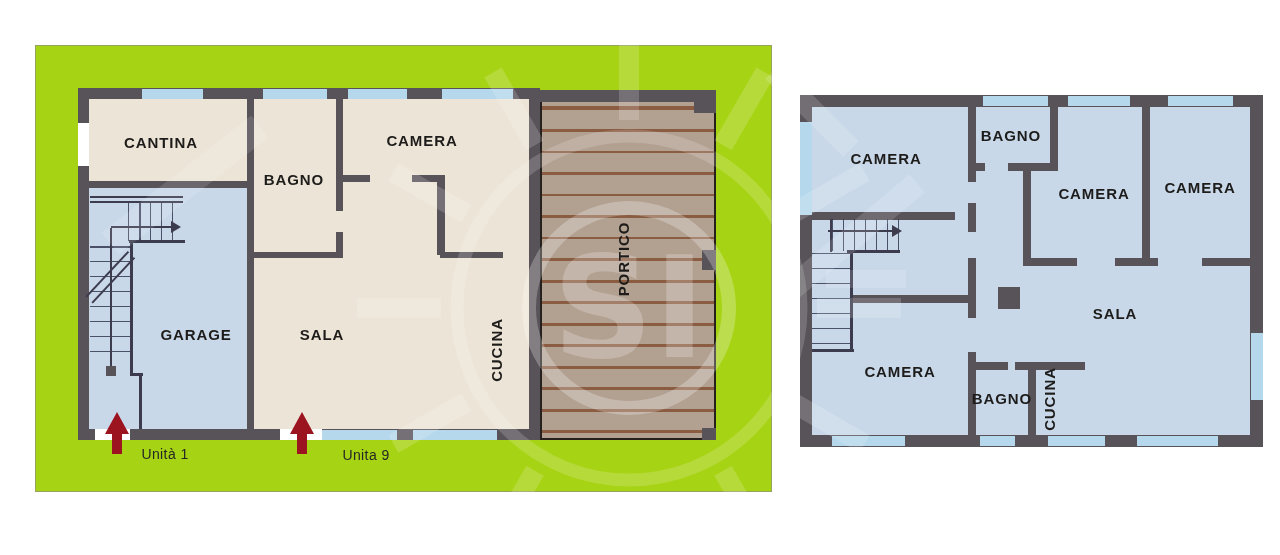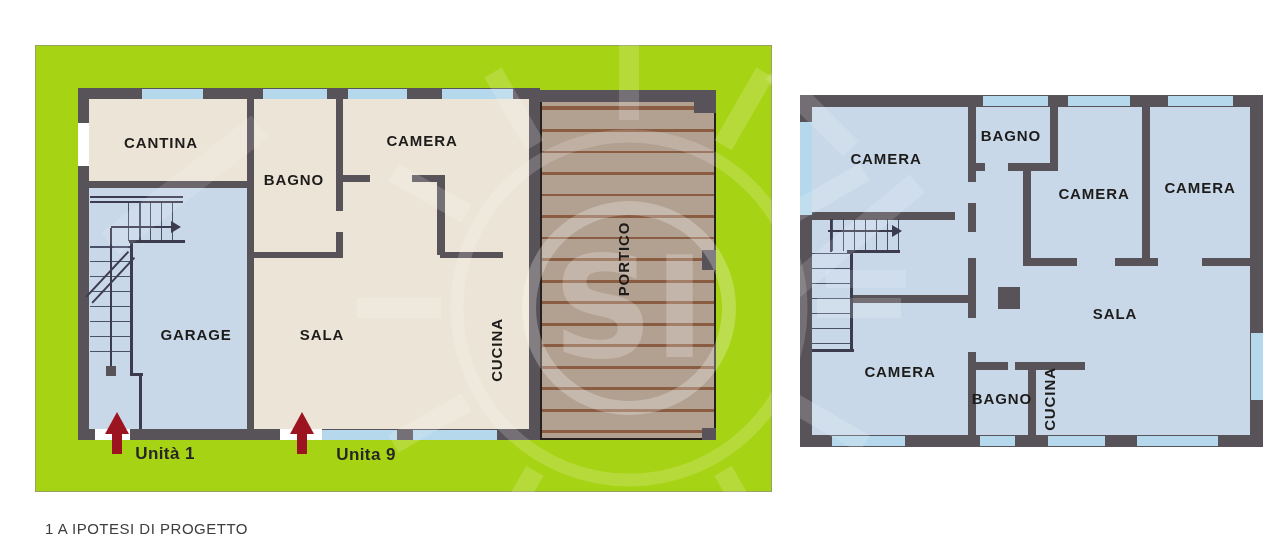--- a/index.html
+++ b/index.html
@@ -27,21 +27,21 @@
     border-top:6px solid rgba(0,0,0,0);border-bottom:6px solid rgba(0,0,0,0);border-left:10px solid #3c3c4e;}
   
   .arr-head{position:absolute;width:0;height:0;z-index:35;
     border-left:12px solid rgba(0,0,0,0);border-right:12px solid rgba(0,0,0,0);border-bottom:22px solid #9c1420;}
   .arr-stem{position:absolute;width:10px;height:20px;background:#9c1420;z-index:35;}
   
   .rlabel{position:absolute;z-index:60;transform:translate(-50%,-50%);
     font-weight:700;font-size:15px;letter-spacing:0.9px;color:#1d1c1a;white-space:nowrap;}
   .rlabel.rot{transform:translate(-50%,-50%) rotate(-90deg);}
   .ulabel{position:absolute;z-index:60;transform:translate(-50%,-50%);
-    font-weight:700;font-size:17px;letter-spacing:0.4px;color:#262626;white-space:nowrap;}
+    font-weight:400;font-size:14px;letter-spacing:0.4px;color:#262626;white-space:nowrap;}
   #caption{position:absolute;left:45px;top:520px;z-index:60;
     font-size:15px;color:#3e3e3e;letter-spacing:0.5px;}
   #watermark{position:absolute;left:0;top:0;z-index:50;pointer-events:none;}
 </style>
 </head>
 <body>
 
 <div id="stage">
 
   <div>
@@ -125,21 +125,20 @@
           <rect x="-10" y="-272" width="20" height="84" transform="rotate(330)"></rect>
         </g>
       <text text-anchor="middle" dominant-baseline="central" font-family="DejaVu Sans, sans-serif" font-weight="bold" font-size="140" fill="rgba(255,255,255,0.22)">SI</text>
     </g>
     <rect x="-95" y="-14" width="190" height="28" fill="rgba(255,255,255,0.12)" transform="translate(185,185) rotate(-38)"></rect>
     <rect x="-85" y="-12" width="170" height="24" fill="rgba(255,255,255,0.14)" transform="translate(852,238) rotate(-40)"></rect>
     <rect x="-40" y="-9" width="80" height="18" fill="rgba(255,255,255,0.14)" transform="translate(866,279)"></rect>
     <rect x="-55" y="-11" width="110" height="22" fill="rgba(255,255,255,0.16)" transform="translate(812,110) rotate(45)"></rect>
   </svg>
 
-  <div id="caption">1 A IPOTESI DI PROGETTO</div>
 <div class="wall" style="left: 89px; top: 181px; width: 158px; height: 7px;"></div>
     <div class="wall" style="left: 247px; top: 99px; width: 7px; height: 330px;"></div>
     <div class="wall" style="left: 336px; top: 99px; width: 7px; height: 112px;"></div>
     <div class="wall" style="left: 336px; top: 232px; width: 7px; height: 26px;"></div>
     <div class="wall" style="left: 254px; top: 252px; width: 89px; height: 6px;"></div>
     <div class="wall" style="left: 343px; top: 175px; width: 27px; height: 7px;"></div>
     <div class="wall" style="left: 412px; top: 175px; width: 28px; height: 7px;"></div>
     <div class="wall" style="left: 437px; top: 175px; width: 8px; height: 80px;"></div>
     <div class="wall" style="left: 440px; top: 252px; width: 63px; height: 6px;"></div>
     <div class="wall" style="left: 540px; top: 90px; width: 176px; height: 12px;"></div>

